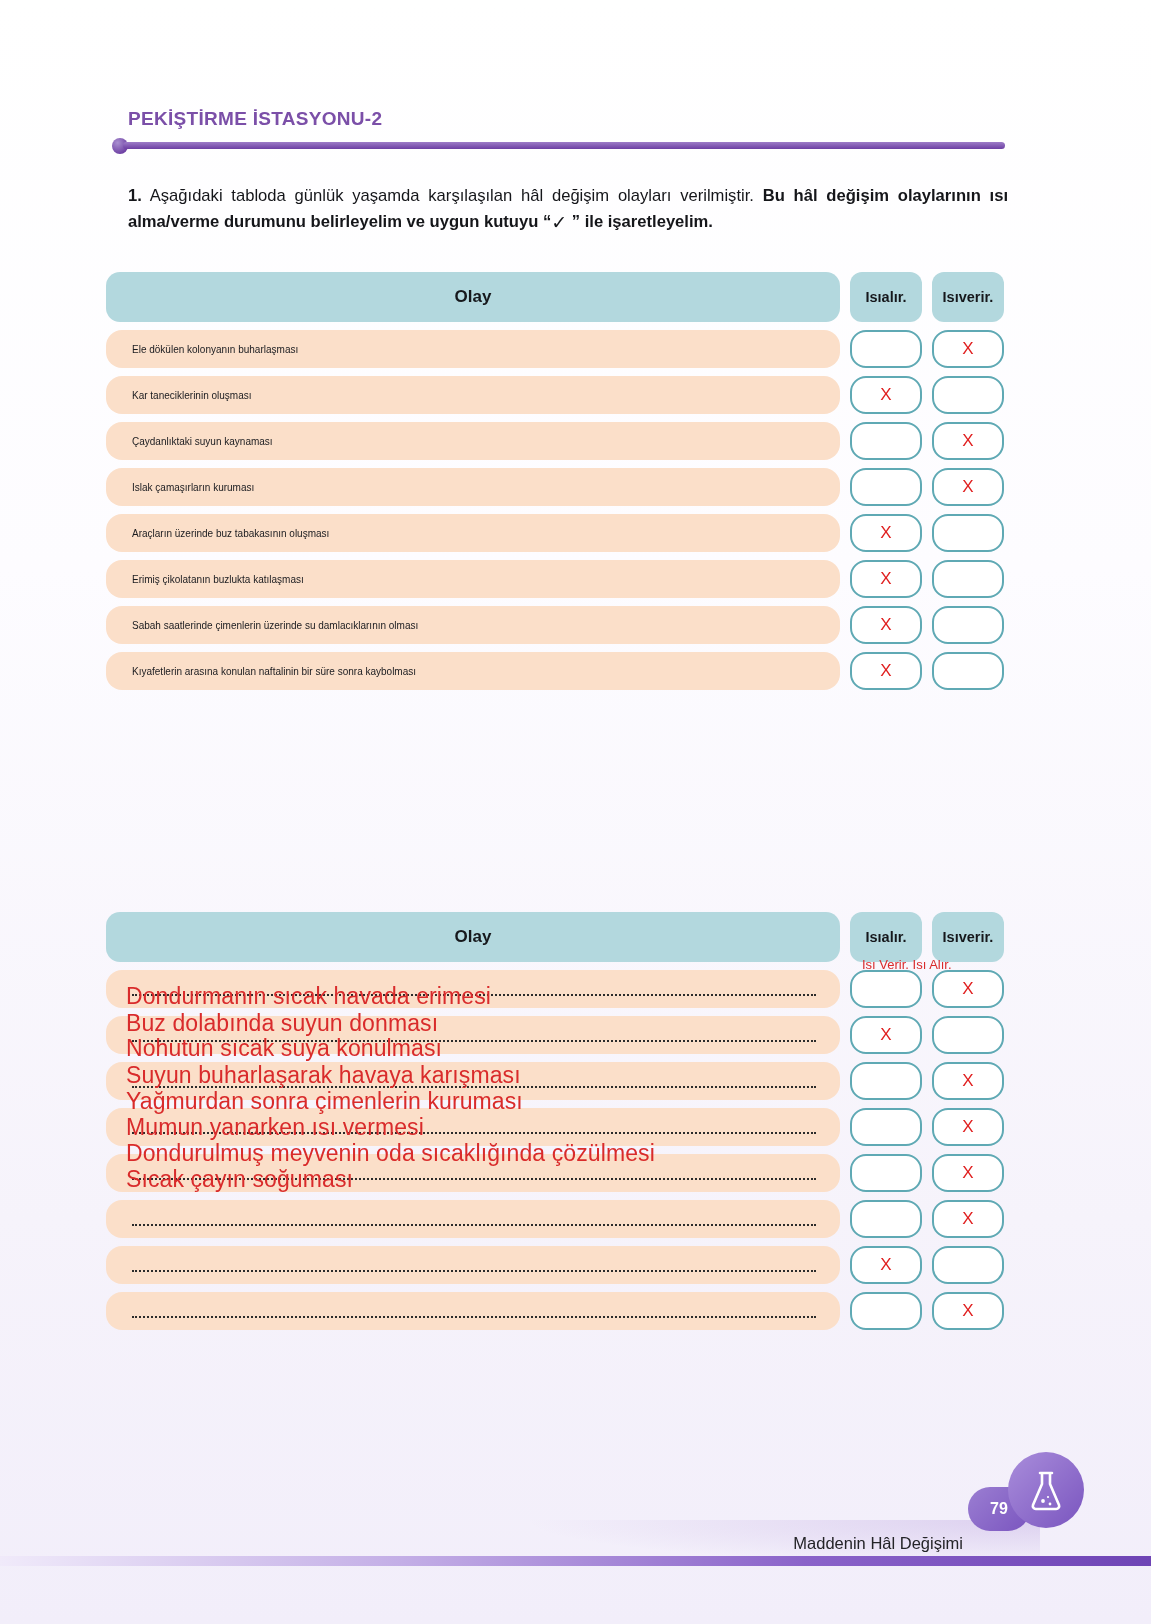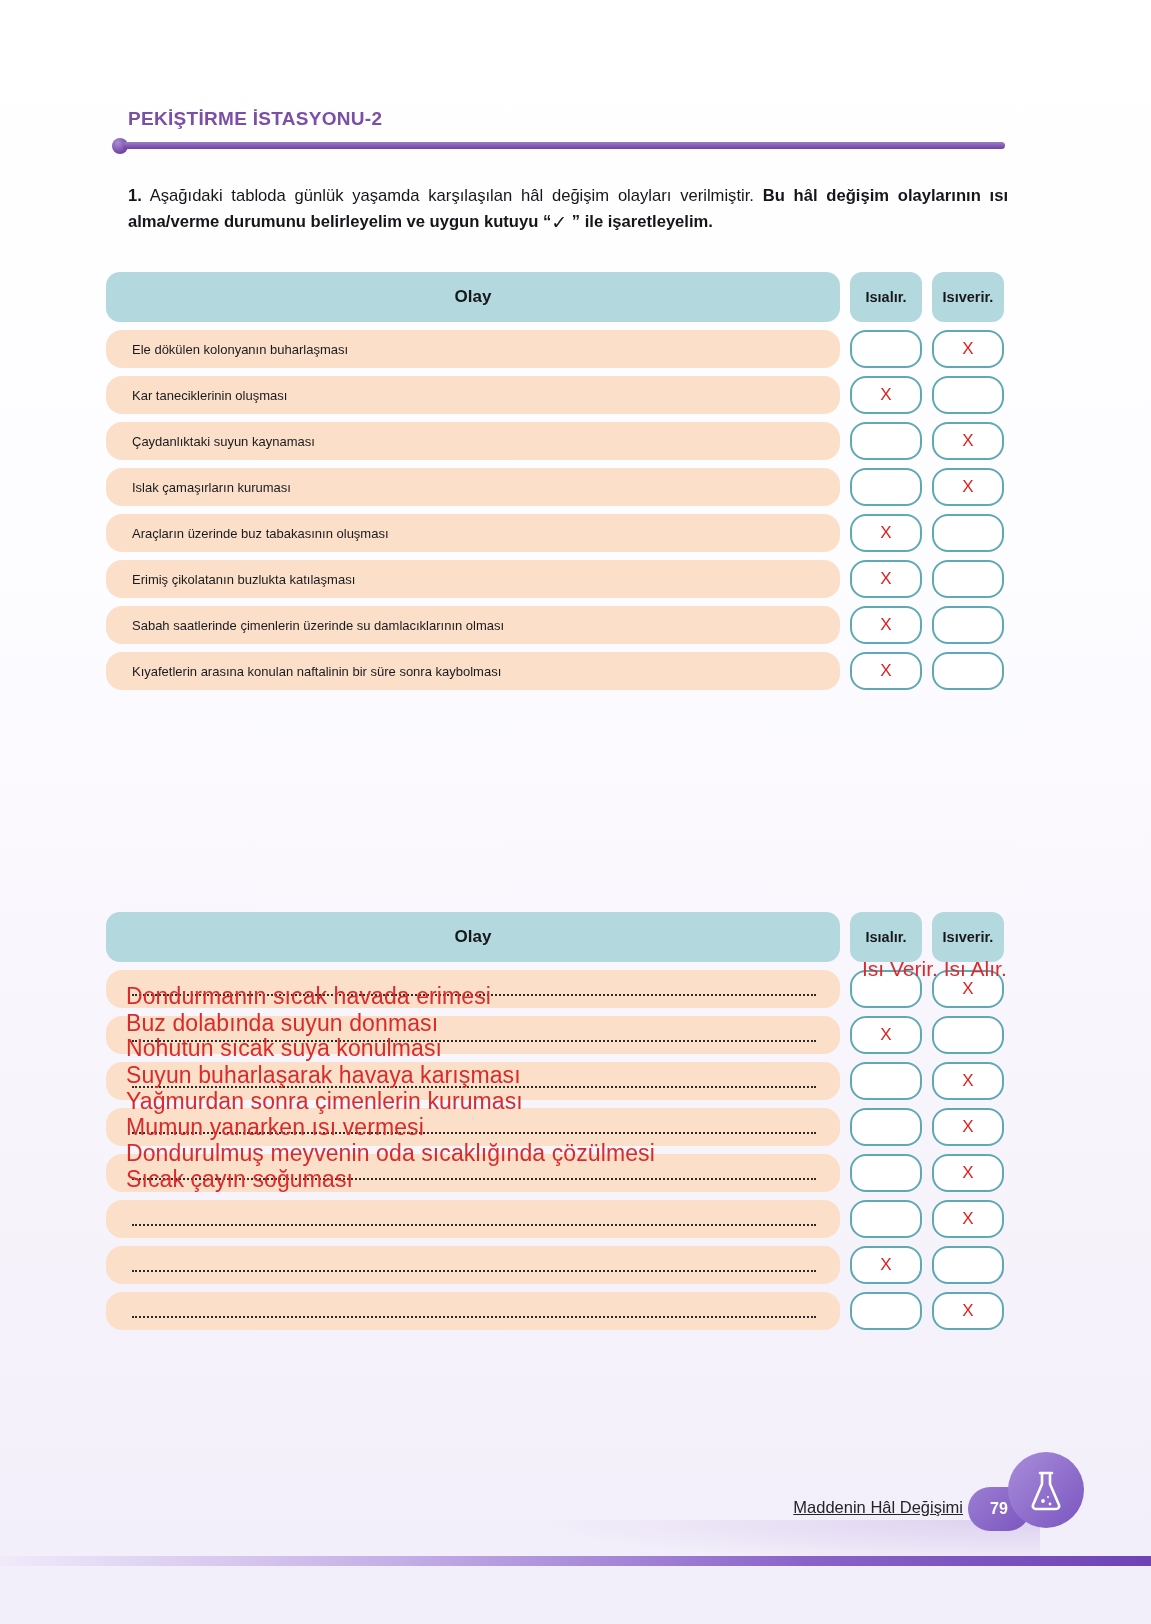--- a/index.html
+++ b/index.html
@@ -58,21 +58,21 @@
     display:flex;flex-direction:row;align-items:center;justify-content:center;
     font-size:14.5px;font-weight:bold;line-height:18px;color:#16181c;
     height:50px;
   }
   .cell-olay{flex:0 0 734px;width:734px;}
   .cell-box{flex:0 0 72px;width:72px;margin-left:10px;}
   .brow .cell-olay{
     background:#fbdfc9;border-radius:16px;height:38px;
     display:flex;align-items:center;position:relative;
     padding-left:26px;box-sizing:border-box;
-    font-size:13px;color:#1a1b1f;
+    font-size:10px;color:#1a1b1f;
   }
   .brow .cell-box{
     height:38px;background:#ffffff;border:2px solid #5fa9b4;border-radius:16px;
     display:flex;align-items:center;justify-content:center;
     box-sizing:border-box;
     color:#e02020;font-size:17px;font-weight:normal;
   }
   .dots{
     position:absolute;left:26px;right:24px;top:50%;
     border-bottom:2.5px dotted #2b2b2b;
@@ -80,26 +80,26 @@
   }
   
   .ink{
     position:absolute;
     color:#d92b2b;
     font-size:23px;
     white-space:nowrap;
     letter-spacing:.1px;
   }
   .ink-hdr{
-    position:absolute;color:#e02424;font-size:21px;white-space:nowrap;
+    position:absolute;color:#e02424;font-size:13px;white-space:nowrap;
   }
   
   .footer-chapter{
-    position:absolute;right:188px;top:1498px;
-    font-size:16.5px;color:#242428;text-decoration:underline;
+    position:absolute;right:188px;top:1534px;
+    font-size:16.5px;color:#242428;
   }
   .pagebubble{
     position:absolute;left:968px;top:1487px;
     width:62px;height:44px;border-radius:26px;
     background:linear-gradient(135deg,#9b7ed2,#7a55bf);
     display:flex;align-items:center;justify-content:center;
     color:#ffffff;font-size:16px;font-weight:bold;
   }
   .flask-circle{
     position:absolute;left:1008px;top:1452px;

